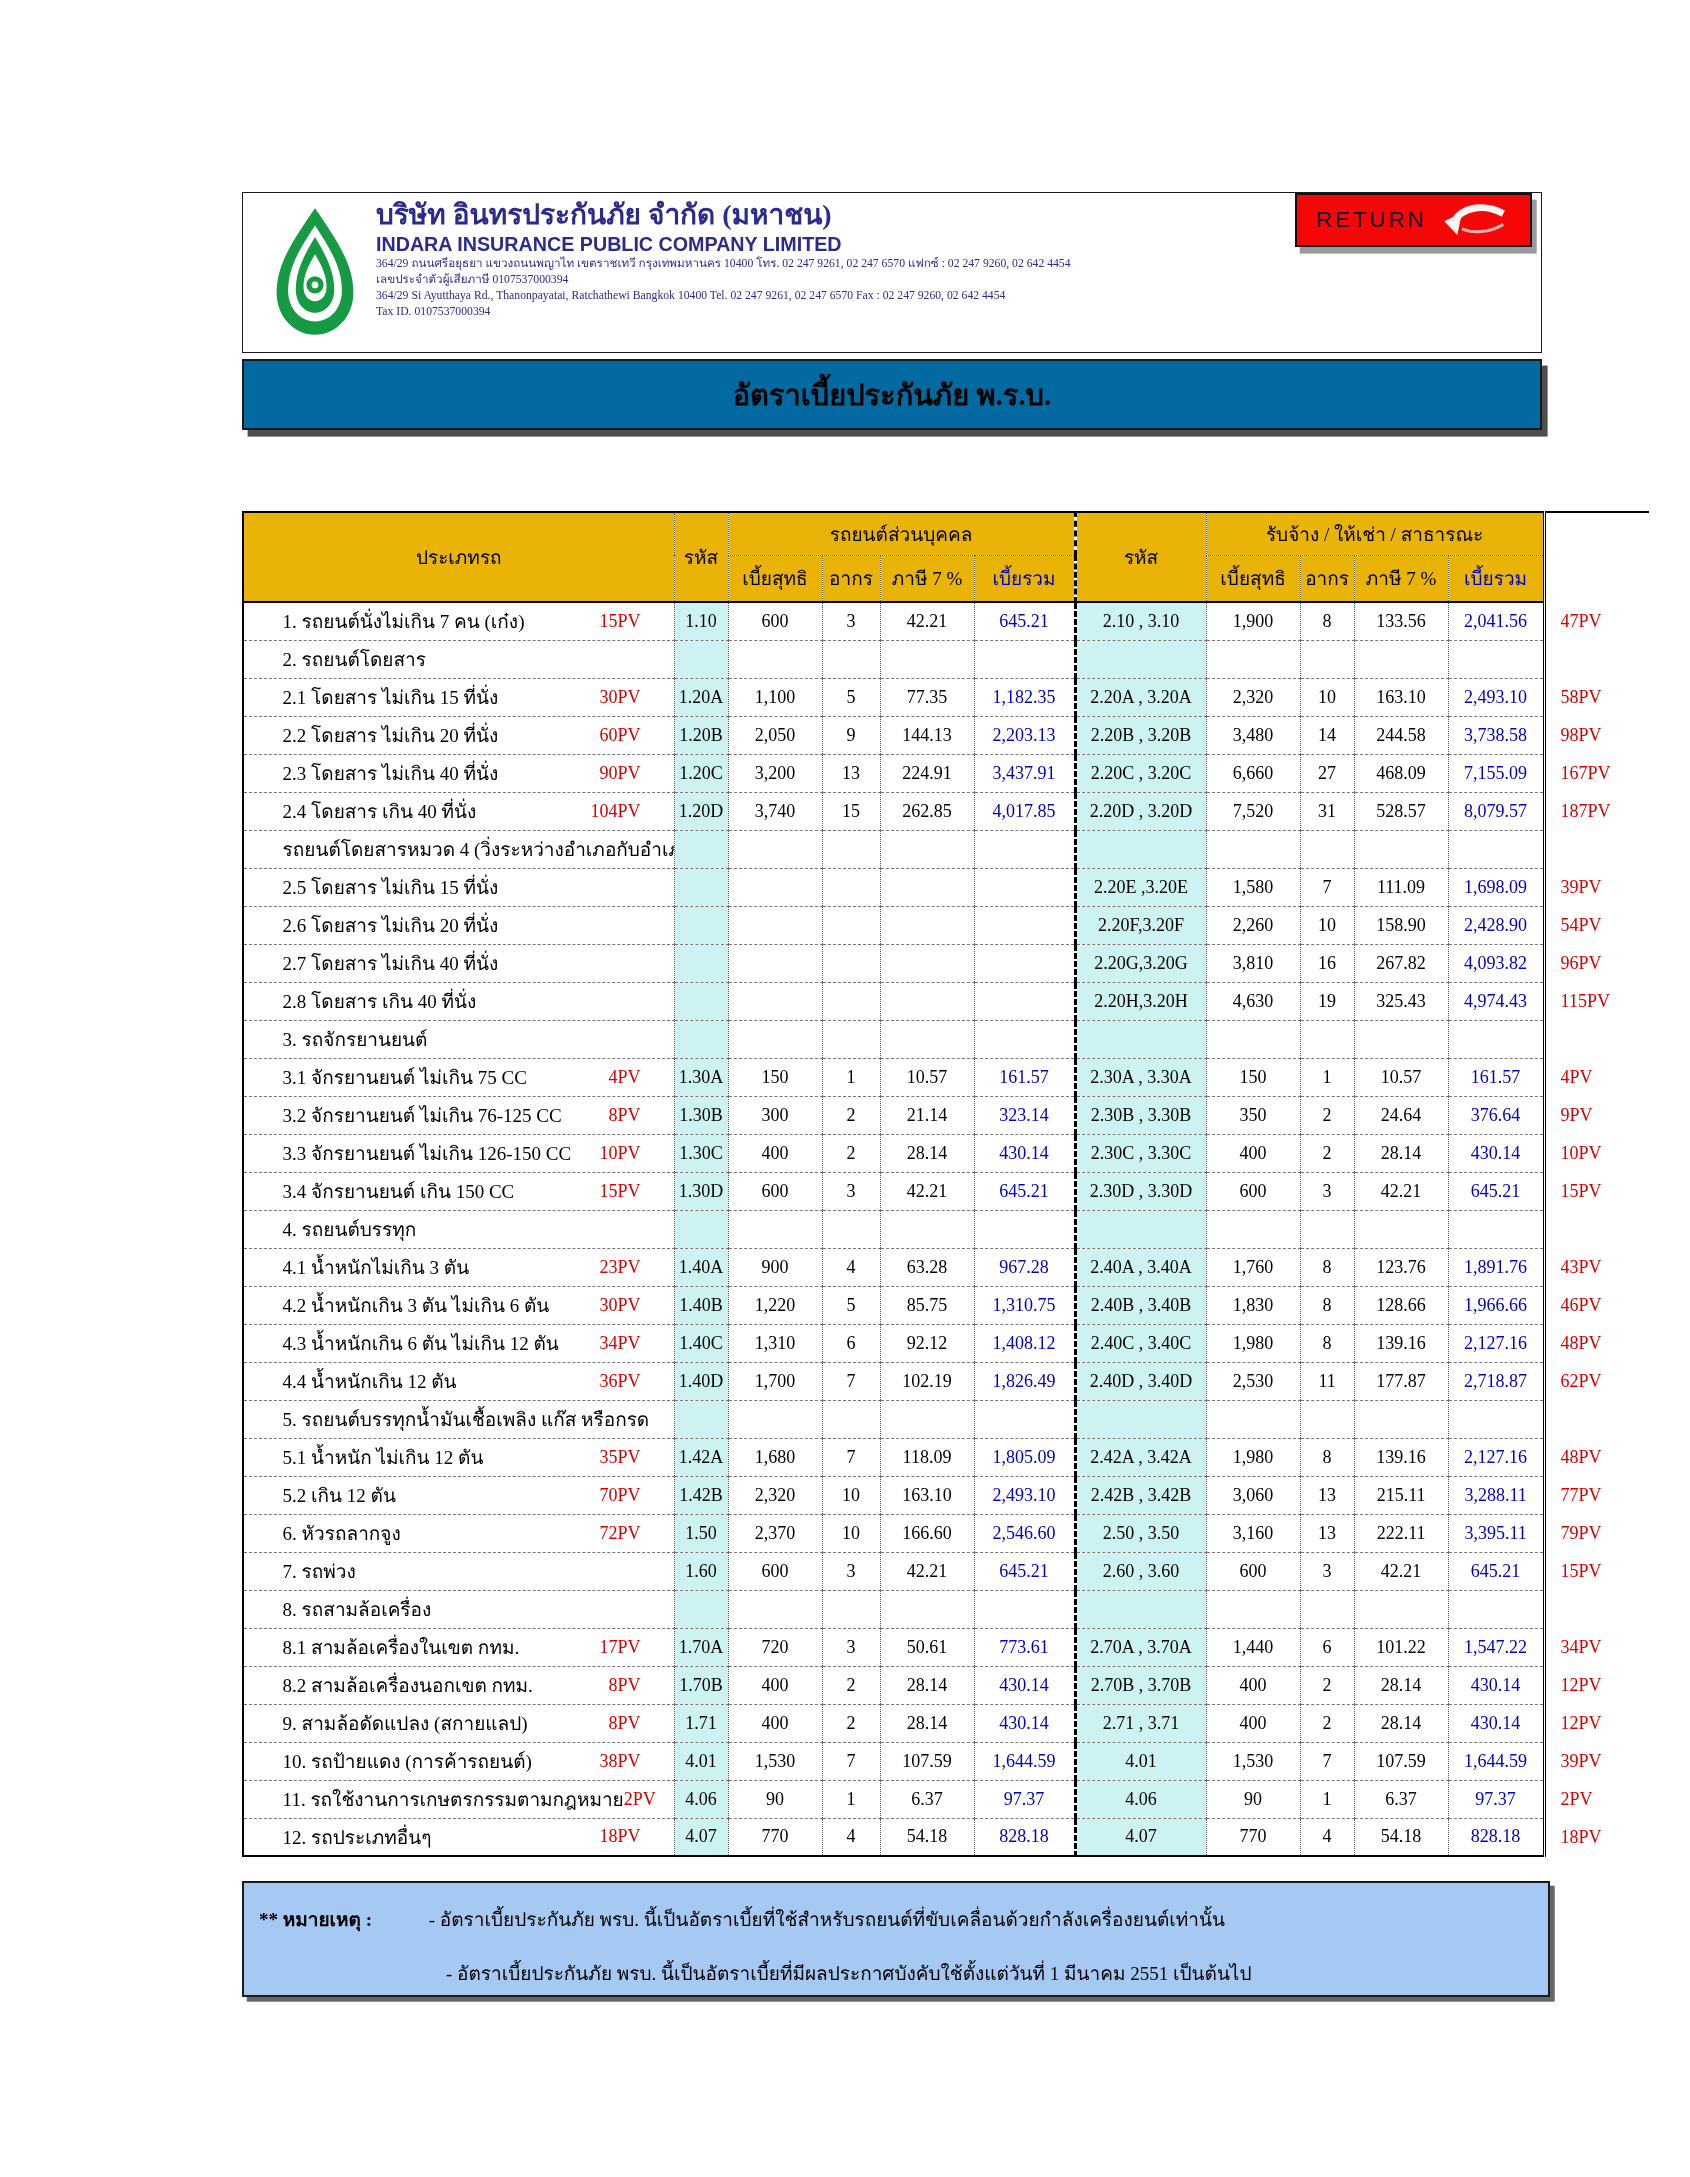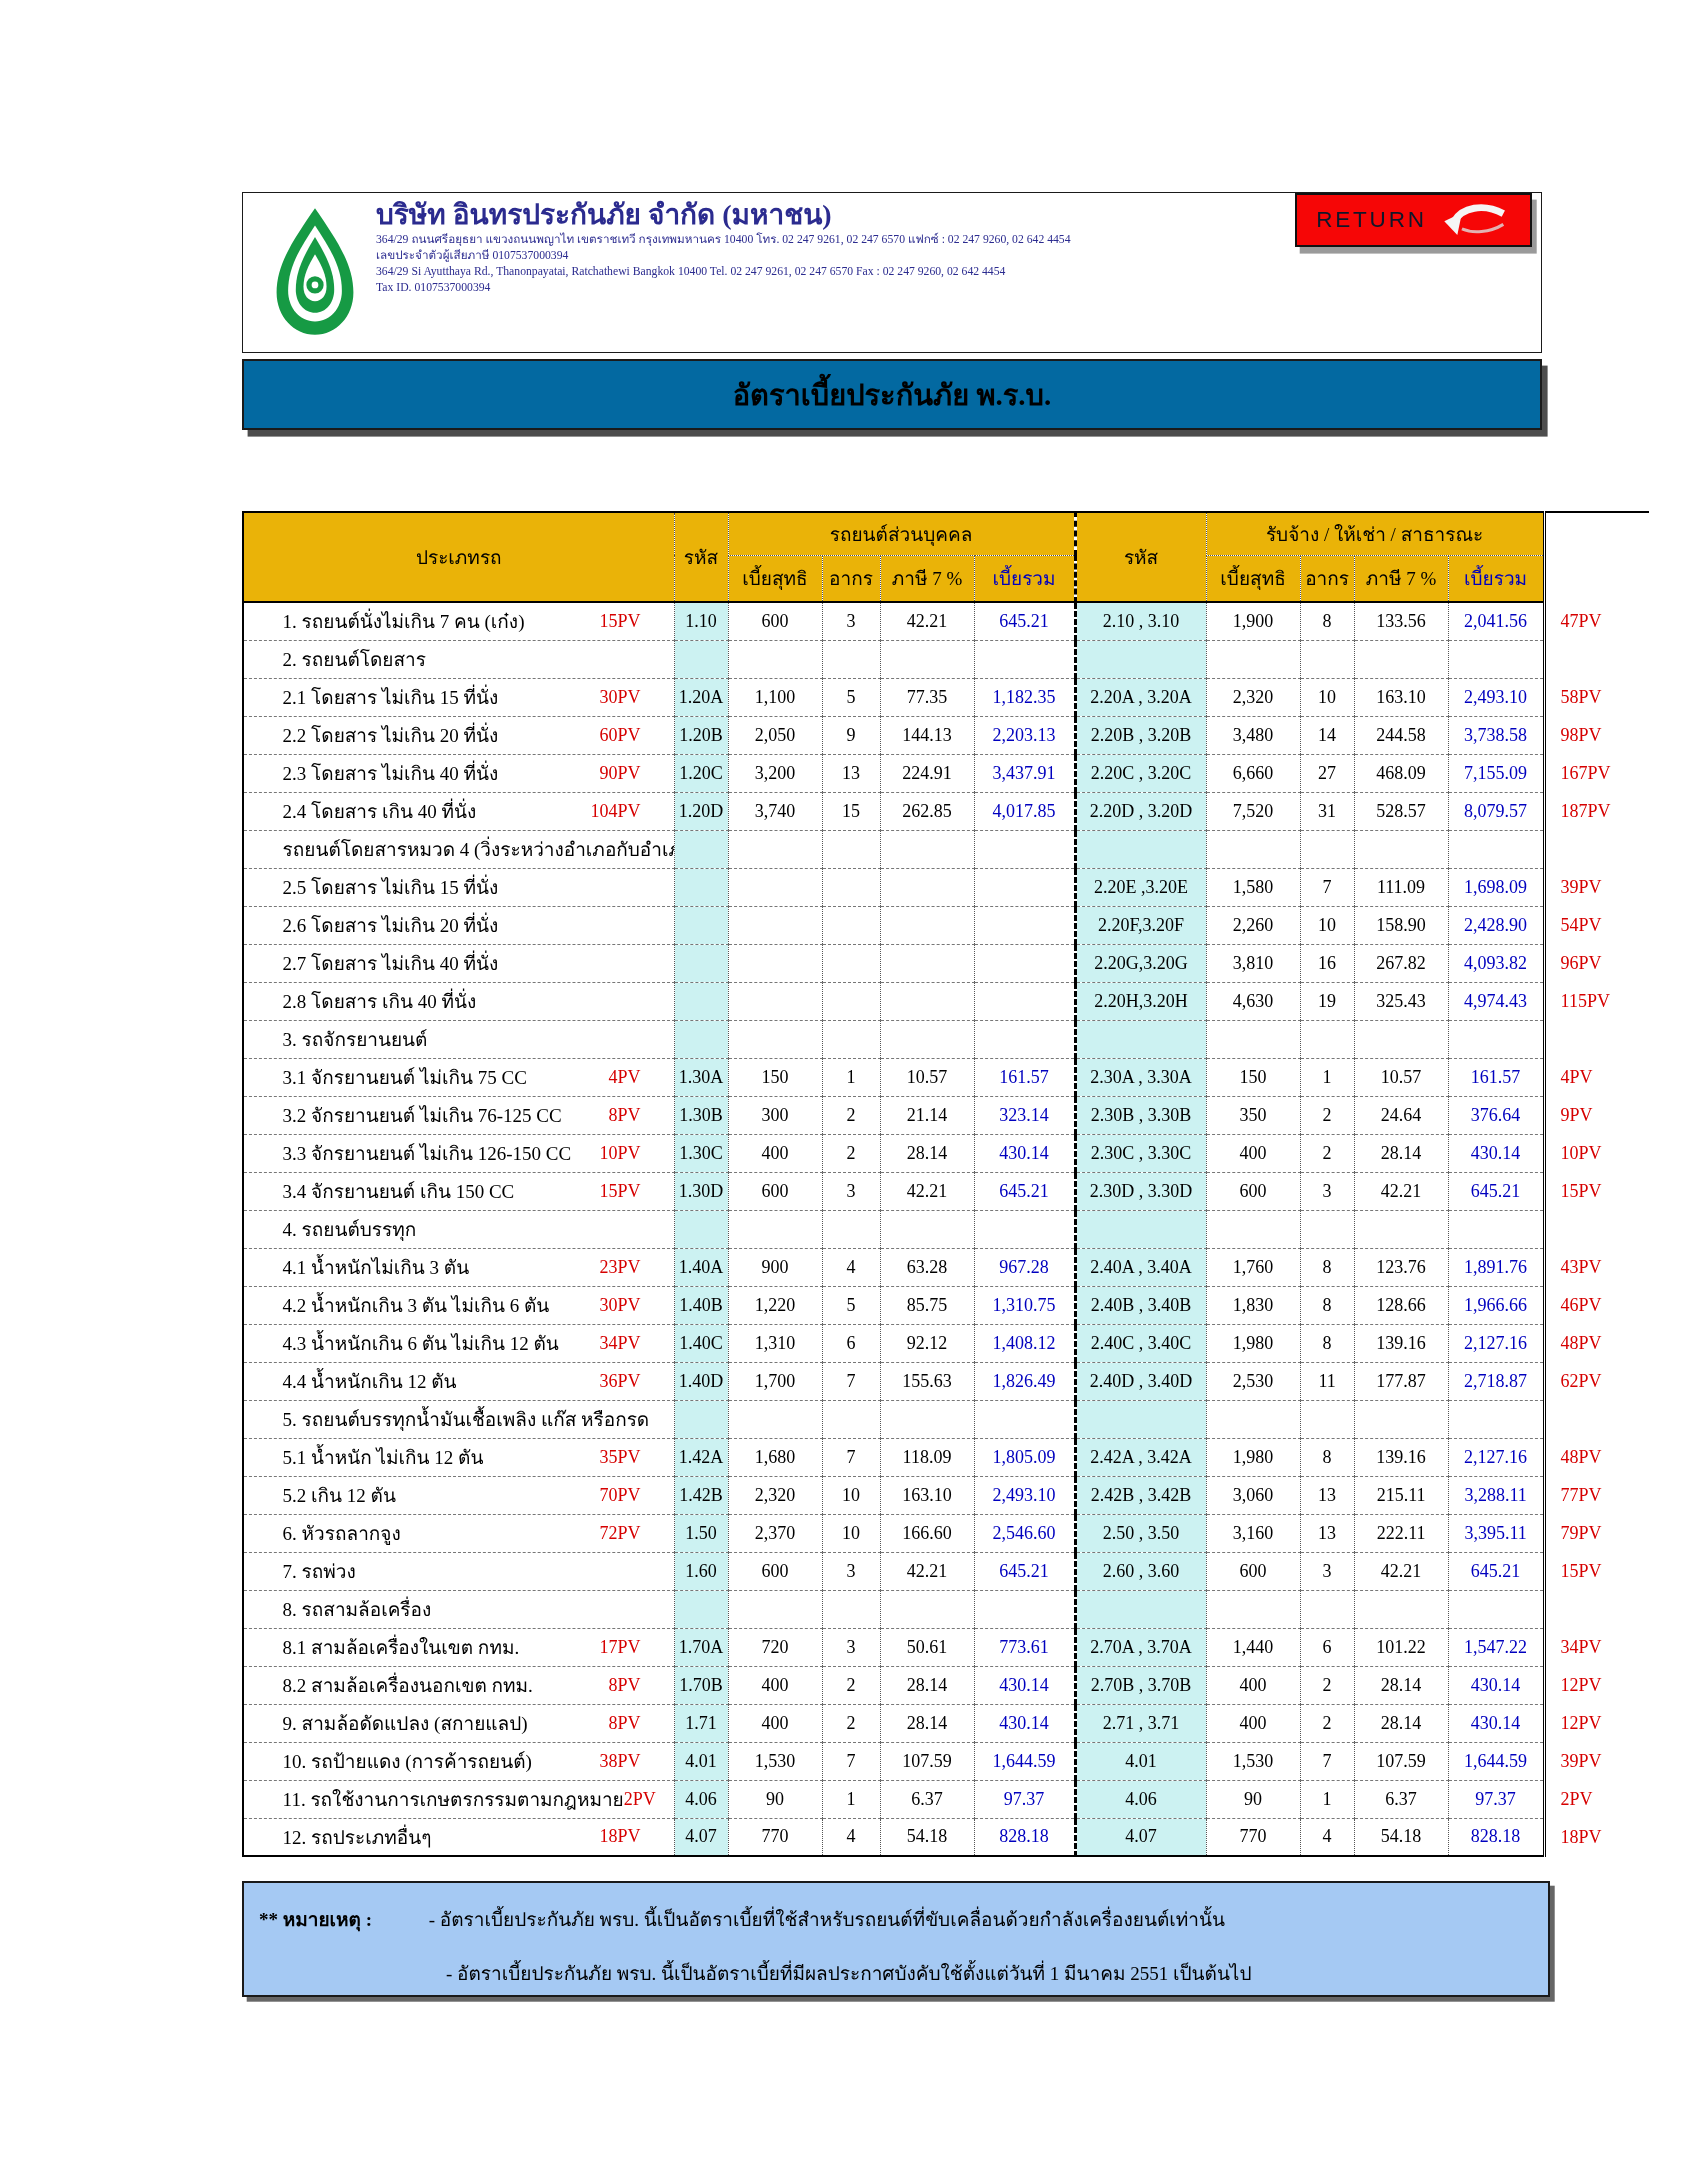--- a/index.html
+++ b/index.html
@@ -85,20 +85,21 @@
     <svg class="logo" viewBox="0 0 100 140">
       <path d="M50 4 C28 36 10 62 10 92 C10 117 28 136 50 136 C72 136 90 117 90 92 C90 62 72 36 50 4 Z" fill="#169a44"></path>
       <path d="M50 22 C34 46 22 66 22 90 C22 108 34 122 50 122 C66 122 78 108 78 90 C78 66 66 46 50 22 Z" fill="#ffffff"></path>
       <path d="M50 34 C38 54 30 70 30 89 C30 103 39 113 50 113 C61 113 70 103 70 89 C70 70 62 54 50 34 Z" fill="#169a44"></path>
       <path d="M50 52 C43 64 38 74 38 86 C38 95 43 101 50 101 C57 101 62 95 62 86 C62 74 57 64 50 52 Z" fill="#ffffff"></path>
       <circle cx="50" cy="84" r="9" fill="#169a44"></circle>
       <circle cx="50" cy="84" r="3.5" fill="#ffffff"></circle>
     </svg>
     <div class="company-block">
       <div class="company-name-th">บริษัท อินทรประกันภัย จำกัด (มหาชน)</div>
+      <div class="company-name-en">INDARA INSURANCE PUBLIC COMPANY LIMITED</div>
       <div class="company-addr">364/29 ถนนศรีอยุธยา แขวงถนนพญาไท เขตราชเทวี กรุงเทพมหานคร 10400 โทร. 02 247 9261, 02 247 6570 แฟกซ์ : 02 247 9260, 02 642 4454</div>
       <div class="company-addr">เลขประจำตัวผู้เสียภาษี 0107537000394</div>
       <div class="company-addr">364/29  Si Ayutthaya Rd., Thanonpayatai, Ratchathewi  Bangkok 10400  Tel. 02 247 9261, 02 247 6570 Fax    : 02 247 9260, 02 642 4454</div>
       <div class="company-addr">Tax ID. 0107537000394</div>
     </div>
   </div>
 
   <div class="return-btn">
     <span class="return-label">RETURN</span>
     <svg class="return-arrow" viewBox="0 0 90 50">
@@ -525,21 +526,21 @@
           <tr>
             <td class="c-type">
               <div class="inner">
                 <span class="vt-label">4.4 น้ำหนักเกิน 12 ตัน</span>
                 <span class="pv-left">36PV</span>
               </div>
             </td>
             <td class="c-code cyan">1.40D</td>
             <td class="c-num">1,700</td>
             <td class="c-num">7</td>
-            <td class="c-num">155.63</td>
+            <td class="c-num">102.19</td>
             <td class="c-num blue">1,826.49</td>
             <td class="c-code2 cyan">2.40D , 3.40D</td>
             <td class="c-num">2,530</td>
             <td class="c-num">11</td>
             <td class="c-num">177.87</td>
             <td class="c-num blue last">2,718.87</td>
             <td class="c-pvr">62PV</td>
           </tr>
           <tr>
             <td class="c-type">

